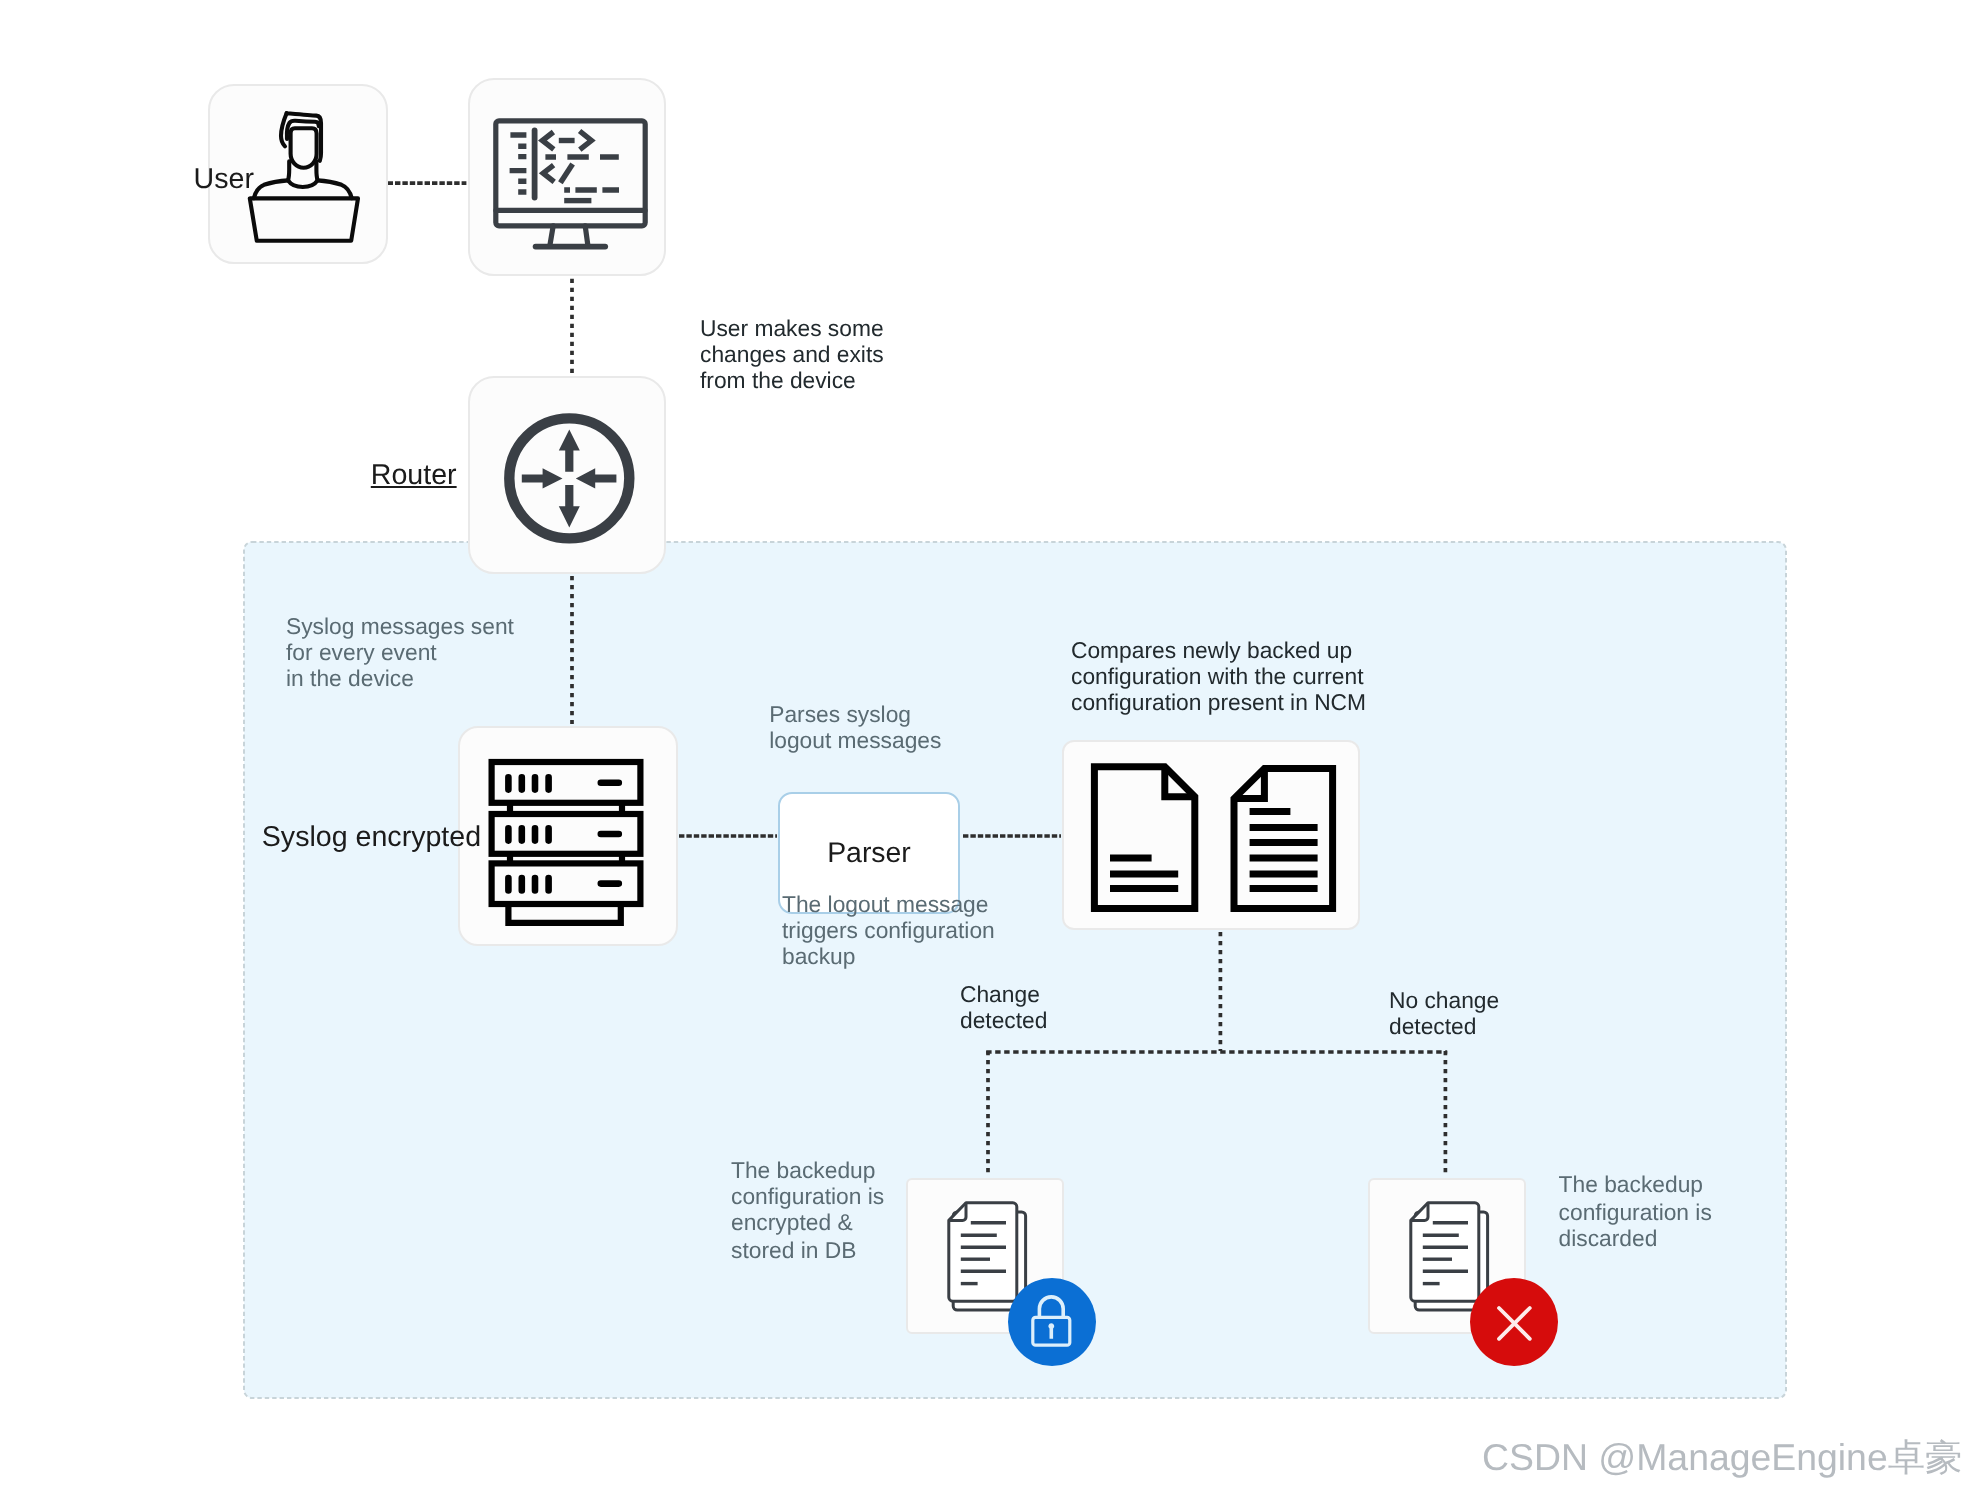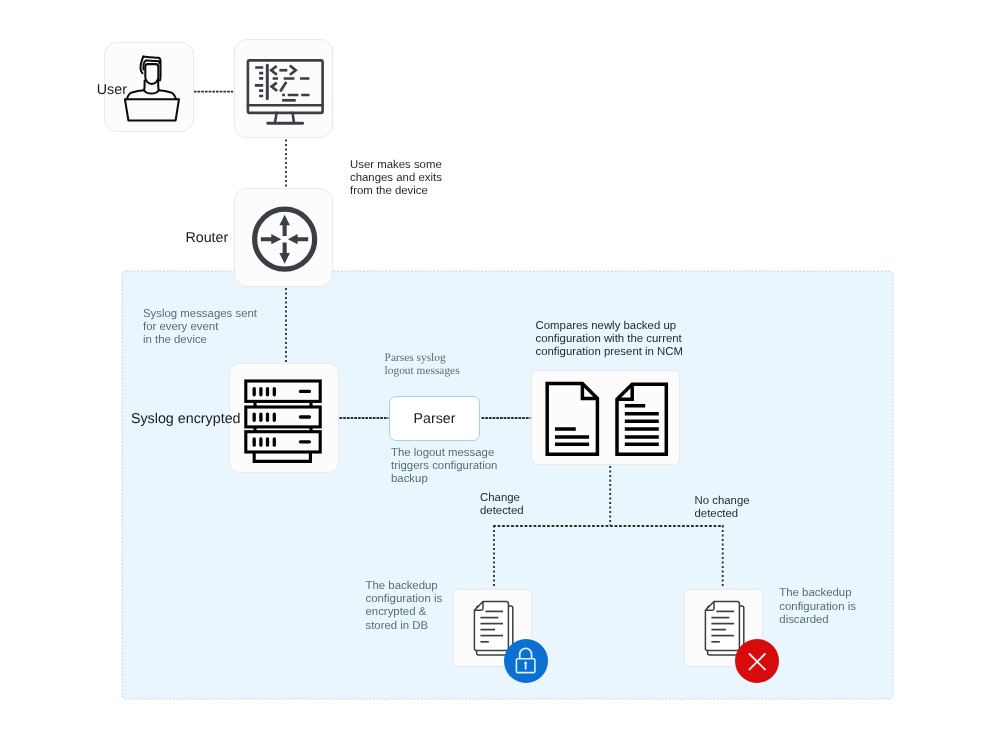--- a/index.html
+++ b/index.html
@@ -220,63 +220,64 @@
         <path d="M31.4 21.4h17.6"></path>
         <path d="M26.4 27.6h18.0"></path>
         <path d="M26.4 33.6h22.6"></path>
         <path d="M26.4 39.6h14.6"></path>
         <path d="M26.4 45.6h22.6"></path>
         <path d="M26.4 51.8h8.4"></path>
       </g>
     </svg>
   </div>
 
-  <div class="parser" style="left:389px; top:396px; width:91px; height:45px;">
+  <div class="parser" style="left:389px; top:396px; width:91px; height:61px;">
     <span>Parser</span>
   </div>
 
   <div class="badge" style="left:504px; top:639px; width:44px; height:44px; background:#0b6fd4;">
     <svg width="44" height="44" viewBox="0 0 44 44">
       <rect x="12.4" y="19.7" width="18.5" height="13.9" rx="1.4" fill="none" stroke="#ddeffb" stroke-width="1.6"></rect>
       <path d="M15.7 19.7v-4.3a5.95 5.95 0 0 1 11.9 0v4.3" fill="none" stroke="#ddeffb" stroke-width="1.8"></path>
       <path d="M21.65 22.6a1.45 1.45 0 0 1 .9 2.6v5.2h-1.8v-5.2a1.45 1.45 0 0 1 .9-2.6z" fill="#ddeffb"></path>
     </svg>
   </div>
 
   <div class="badge" style="left:735px; top:639px; width:44px; height:44px; background:#d60c0c;">
     <svg width="44" height="44" viewBox="0 0 44 44">
       <g stroke="#fdeceb" stroke-width="1.9" stroke-linecap="round">
         <path d="M14.5 15 29.9 30.4M29.9 15 14.5 30.4"></path>
       </g>
     </svg>
   </div>
 
   <div class="lbl" style="left:63.8px; top:83.4px;margin-left:33px;">User</div>
-  <div class="lbl" style="left:185.4px; top:230.7px;">Router</div>
+  <div class="lbl" style="left:185.4px; top:230.7px;text-decoration:underline;">Router</div>
   <div class="lbl" style="left:130.9px; top:412.0px;">Syslog encrypted</div>
 
   <div class="note note-dark" style="left:350px; top:143.8px;margin-top:15px;">User makes some
 changes and exits
 from the device</div>
   <div class="note" style="left:143px; top:307.8px;">Syslog messages sent
 for every event
 in the device</div>
-  <div class="note" style="left:384.6px; top:351.7px;font-family:Liberation Serif, serif;">Parses syslog
+  <div class="note" style="left:384.6px; top:351.7px;">Parses syslog
 logout messages</div>
   <div class="note note-dark" style="left:535.5px; top:320px;">Compares newly backed up
 configuration with the current
 configuration present in NCM</div>
   <div class="note" style="left:391px; top:447px;">The logout message
 triggers configuration
 backup</div>
   <div class="note note-dark" style="left:480px; top:491.8px;">Change
 detected</div>
   <div class="note note-dark" style="left:694.5px; top:494.8px;">No change
 detected</div>
   <div class="note" style="left:365.5px; top:579.9px;">The backedup
 configuration is
 encrypted &amp;
 stored in DB</div>
   <div class="note" style="left:779.3px; top:587.3px;">The backedup
 configuration is
 discarded</div>
 
+  <div class="wm" style="left:741px; top:718.5px;">CSDN @ManageEngine卓豪</div>
 </div>
 
 </body></html>

